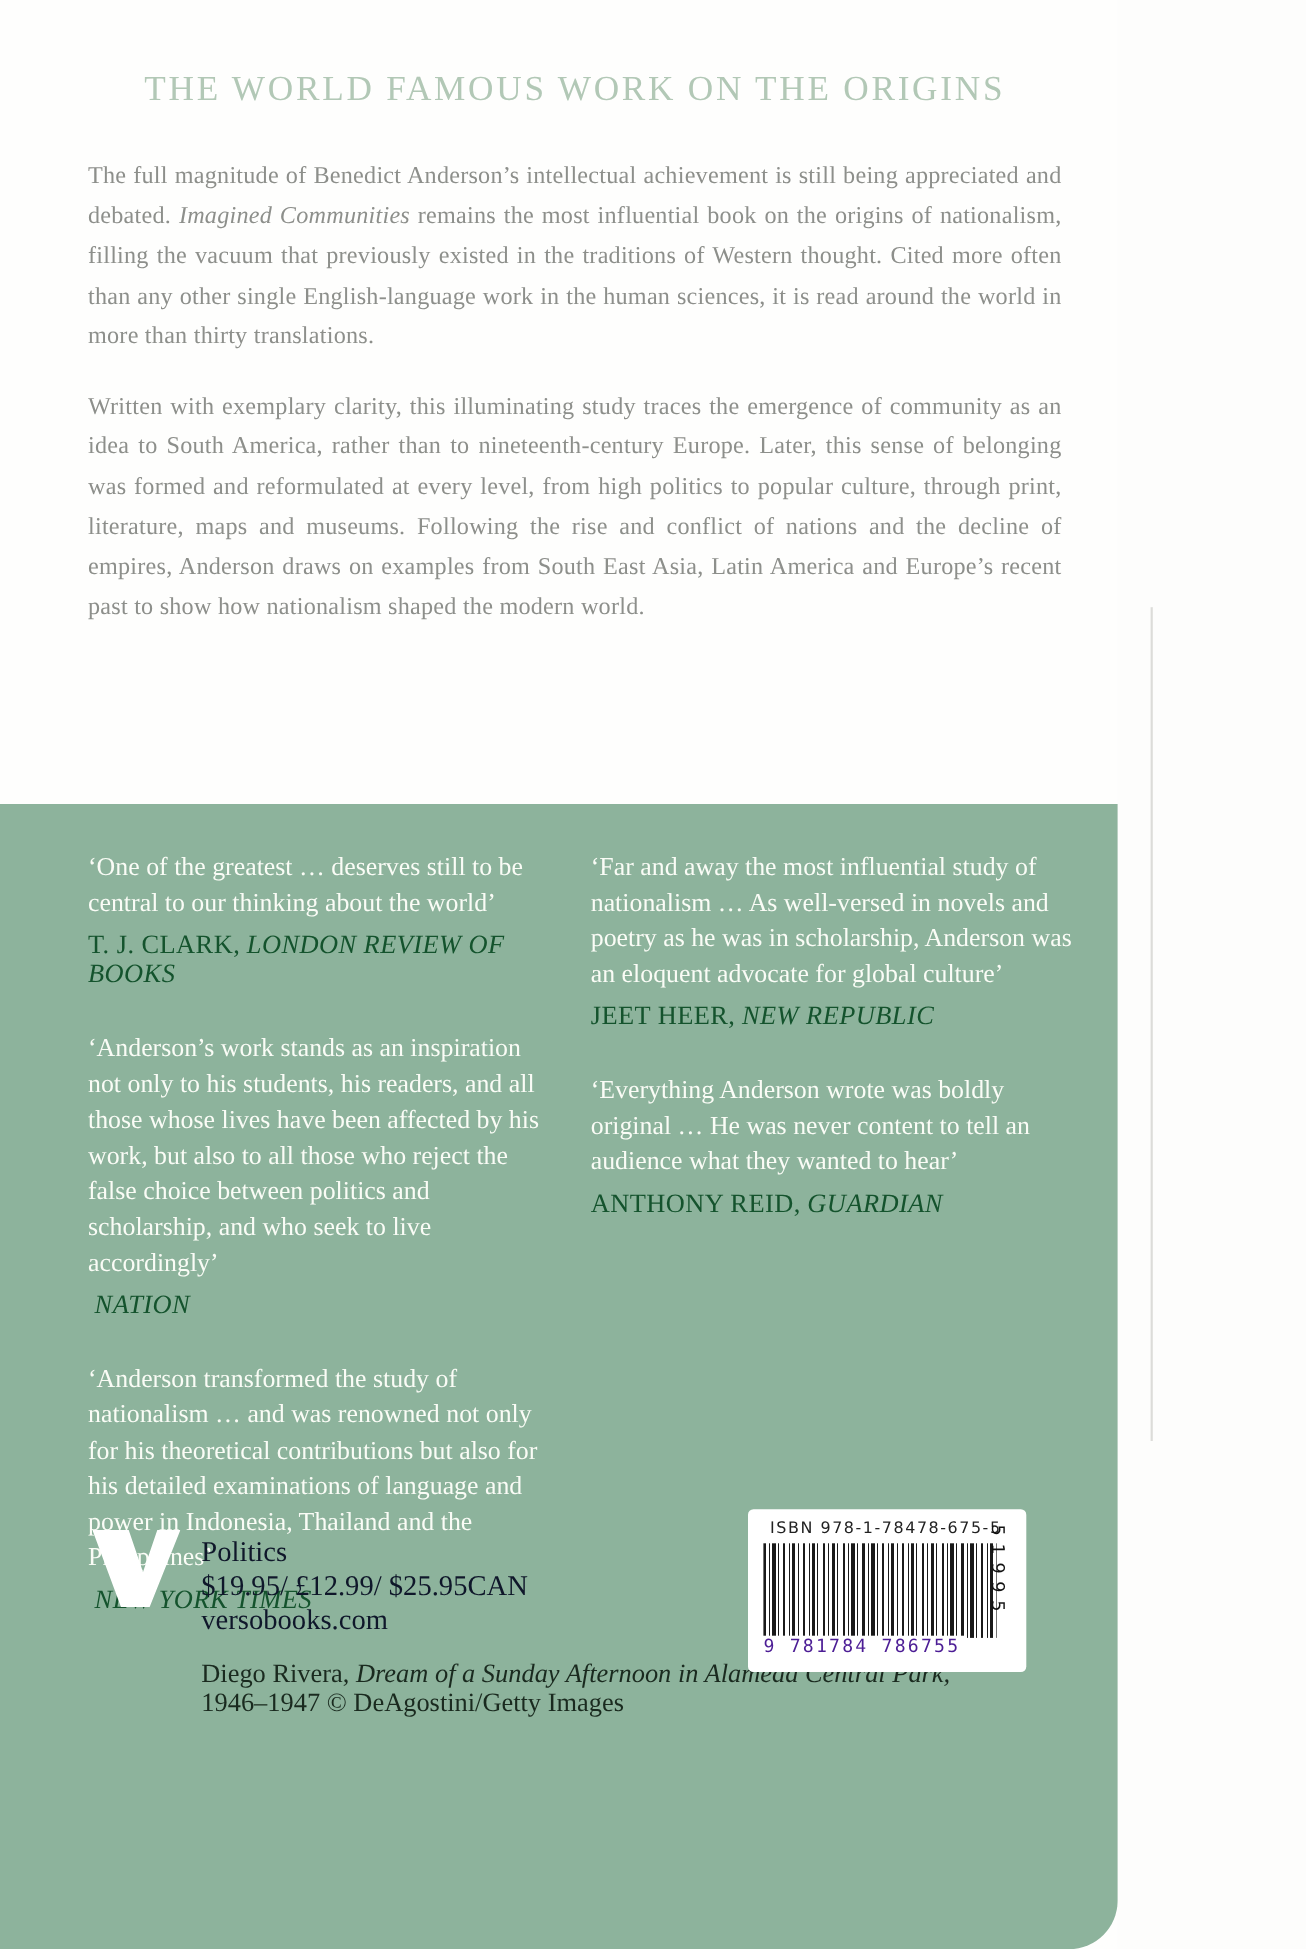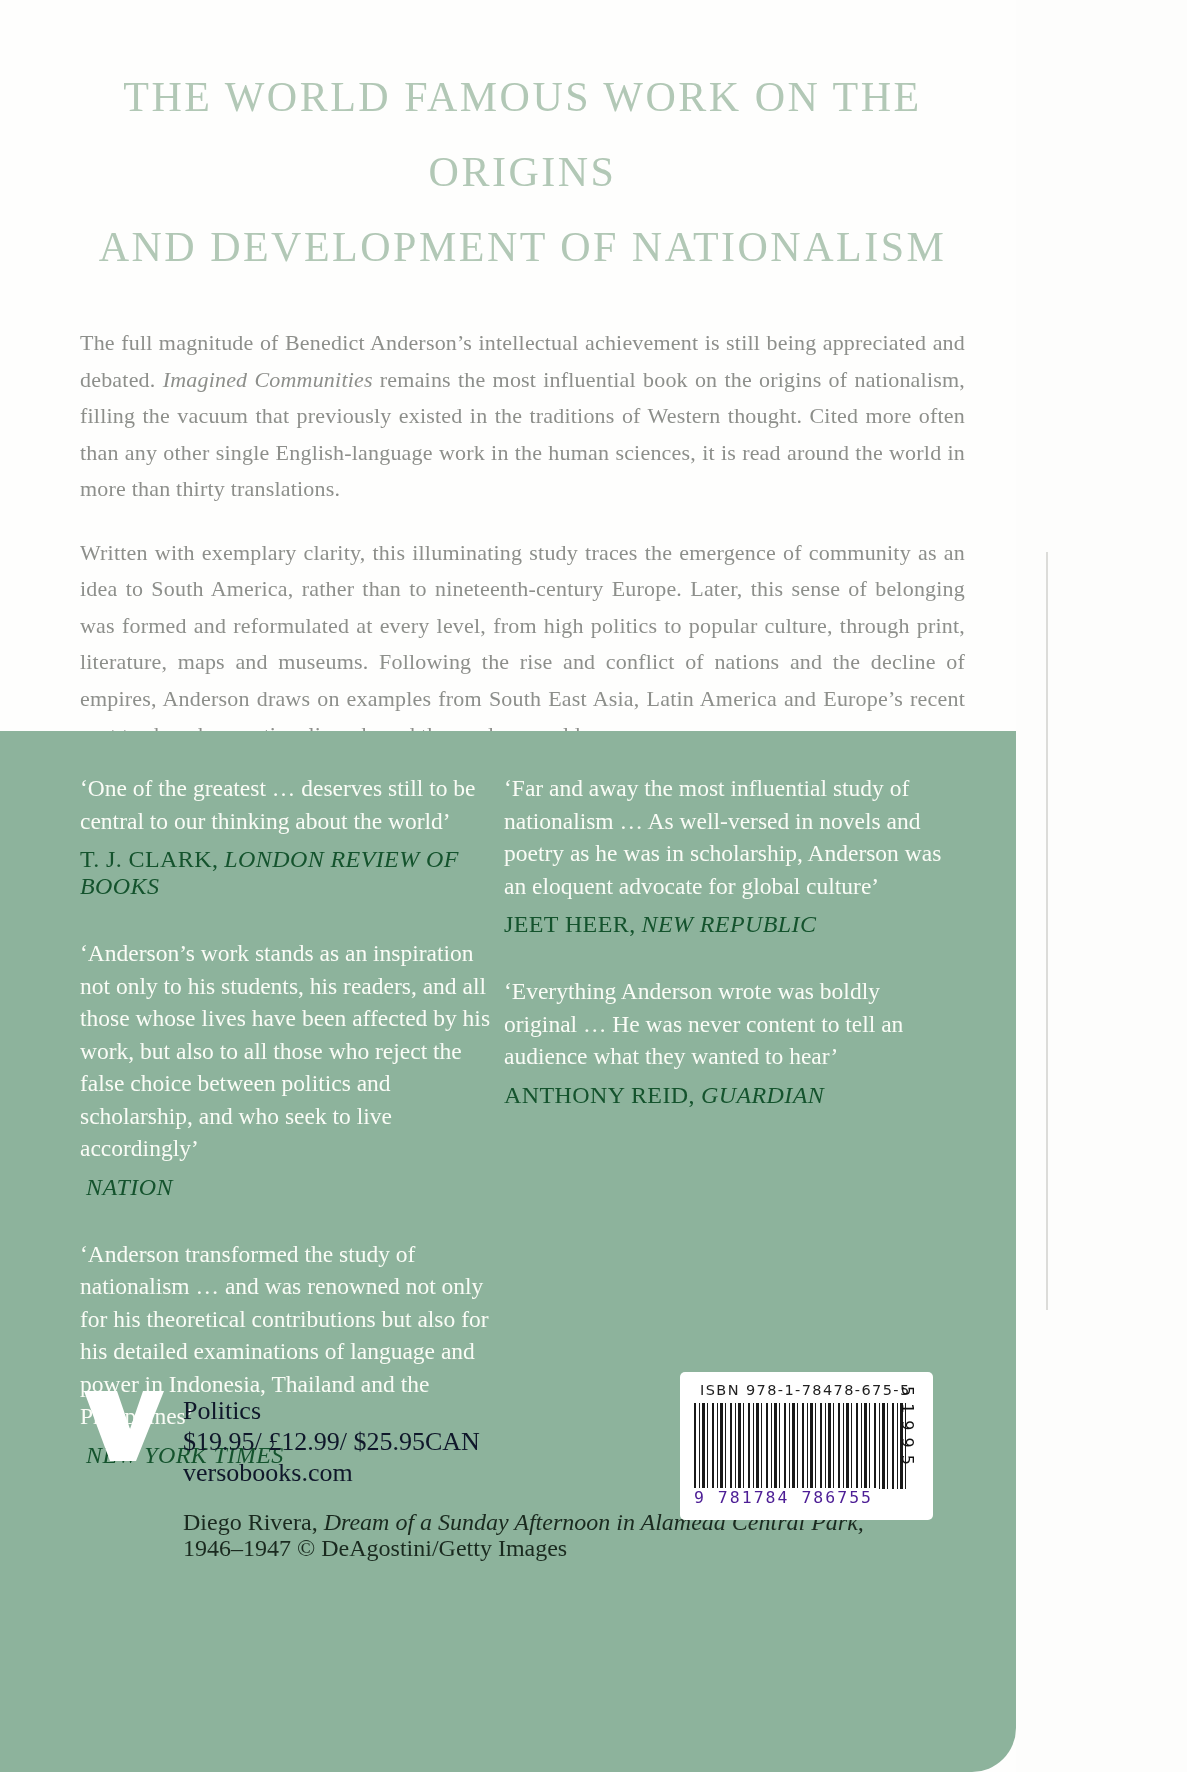--- a/index.html
+++ b/index.html
@@ -20,42 +20,42 @@
     width: 1016px; height: 1772px;
     background: #fefefd;
   }
   
   .top-section { padding: 60px 51px 0 80px; }
   .headline {
     margin: 0 0 40px 0;
     text-align: center;
     color: #b2c8b6;
     font-weight: normal;
-    font-size: 42px;
+    font-size: 32px;
     letter-spacing: 2.5px;
-    line-height: 75px;
+    line-height: 41px;
   }
   .headline span { display: block; }
   .blurb-para {
     margin: 0 0 27px 0;
     color: #8d8f8b;
     font-size: 22px;
     line-height: 36.5px;
     text-align: justify;
     letter-spacing: 0.2px;
   }
   .italic { font-style: italic; }
   
   .green-section {
     position: absolute; left: 0; top: 731px;
     width: 1016px; height: 1041px;
     background: #8db39c;
     border-bottom-right-radius: 44px;
   }
-  .columns { display: flex; padding: 41px 0 0 80px; }
+  .columns { display: flex; padding: 41px 0 0 80px; gap: 33px; }
   .col-left { width: 424px; flex: 0 0 auto; }
   .col-right { width: 450px; flex: 0 0 auto; }
   .quote-block { margin-bottom: 37px; }
   .quote-text {
     margin: 0;
     color: #fafcf6;
     font-size: 23.5px;
     line-height: 32.5px;
   }
   .attribution {
@@ -122,21 +122,20 @@
 </style>
 </head>
 <body>
 
 <div class="canvas">
   <div class="book">
 
     <div class="top-section">
       <h1 class="headline">
         <span>THE WORLD FAMOUS WORK ON THE ORIGINS</span>
-        <span>AND DEVELOPMENT OF NATIONALISM</span>
       </h1>
       <p class="blurb-para"><span>The full magnitude of Benedict Anderson’s intellectual achievement is still being appreciated and debated. </span><span class="italic">Imagined Communities</span><span> remains the most influential book on the origins of nationalism, filling the vacuum that previously existed in the traditions of Western thought. Cited more often than any other single English-language work in the human sciences, it is read around the world in more than thirty translations.</span></p>
       <p class="blurb-para">Written with exemplary clarity, this illuminating study traces the emergence of community as an idea to South America, rather than to nineteenth-century Europe. Later, this sense of belonging was formed and reformulated at every level, from high politics to popular culture, through print, literature, maps and museums. Following the rise and conflict of nations and the decline of empires, Anderson draws on examples from South East Asia, Latin America and Europe’s recent past to show how nationalism shaped the modern world.</p>
     </div>
 
     <div class="green-section">
       <div class="columns">
 
         <div class="col-left">
           <div class="quote-block">

